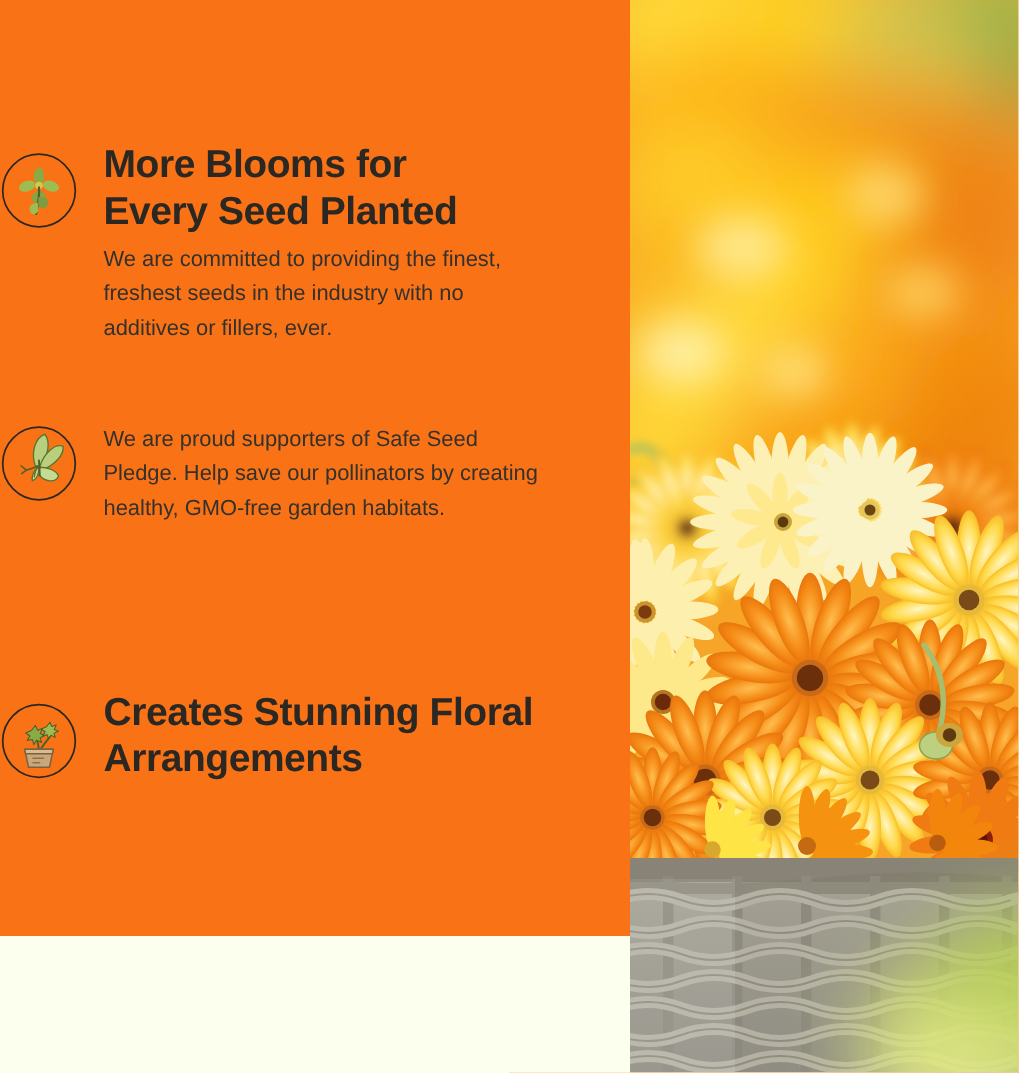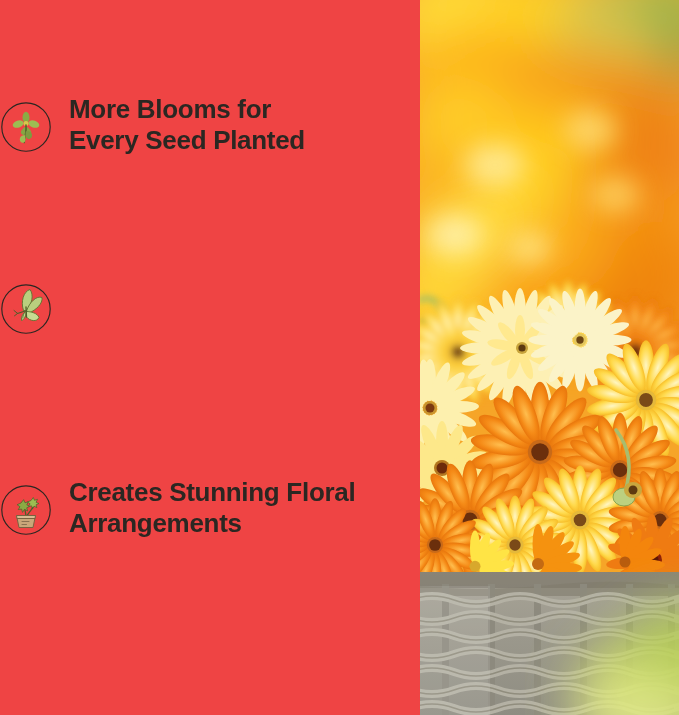--- a/index.html
+++ b/index.html
@@ -18,36 +18,36 @@
     width: 679px;
     height: 715px;
     background: #fdffee;
     display: flex;
   }
 
   
   .features-panel {
     position: relative;
     width: 420px;
-    height: 715px;
-    background: #ef4444;
+    height: 624px;
+    background: #f97316;
     box-sizing: border-box;
     padding: 0;
   }
 
   .feature {
     position: absolute;
     left: 0;
     width: 420px;
     display: flex;
     align-items: flex-start;
   }
   .feature-1 { top: 94px; }
   .feature-2 { top: 276px; }
-  .feature-3 { top: 477px; }
+  .feature-3 { top: 459px; align-items: flex-end; }
 
   .icon-badge {
     position: relative;
     flex: 0 0 auto;
     width: 54px;
     height: 54px;
     margin-left: -1px;
     margin-top: 6px;
   }
   .icon-badge svg {
@@ -117,40 +117,46 @@
             <circle cx="0" cy="-1.4" r="2.5" fill="#d8c84a"></circle>
           </g>
           <path d="M27 25 C27.4 31, 26.3 37, 25.1 42.6" fill="none" stroke="#4e5f2a" stroke-width="1.5" stroke-linecap="round"></path>
           <path d="M26.6 31.5 C31.4 30.6, 34.2 33.4, 32.6 37.2 C30.6 40.3, 27.2 39.1, 26.4 35.6 Z" fill="#7d9b3f"></path>
           <path d="M26.2 35.4 C21.8 35.0, 19.6 38.4, 21.4 41.6 C23.3 44.1, 26.3 42.6, 26.6 39.4 Z" fill="#9dbd52"></path>
         </svg>
       </div>
       <div class="feature-text">
         <h2 class="feature-title">More Blooms for
 Every Seed Planted</h2>
+        <p class="feature-desc">We are committed to providing the finest,
+freshest seeds in the industry with no
+additives or fillers, ever.</p>
       </div>
     </div>
 
     <div class="feature feature-2">
       <div class="icon-badge">
         <svg viewBox="0 0 54 54" xmlns="http://www.w3.org/2000/svg">
           <circle cx="27" cy="27" r="24.2" fill="none" stroke="#2b2722" stroke-width="1.15"></circle>
           <g>
             <path d="M24.5 28.5 C21.5 19.5, 24.5 9.5, 31 7.5 C35 13, 33 22, 27.5 29 Z" fill="#b9cf7e" stroke="#5d7430" stroke-width="0.9" stroke-linejoin="round"></path>
             <path d="M27.5 29 C30.5 20, 37.5 13.5, 43 15.5 C44 21.5, 37 28, 30 31 Z" fill="#b9cf7e" stroke="#5d7430" stroke-width="0.9" stroke-linejoin="round"></path>
             <path d="M27.5 29.5 C31.5 29.5, 38.5 31, 40 35.5 C38 40, 31 39.5, 27 34.5 Z" fill="#c6da91" stroke="#5d7430" stroke-width="0.9" stroke-linejoin="round"></path>
             <path d="M26.5 29.5 C24 31.5, 22 35, 22.5 38.5 C25 38, 26.5 34.5, 27 31 Z" fill="#c6da91" stroke="#5d7430" stroke-width="0.9" stroke-linejoin="round"></path>
             <path d="M26.5 28.8 C25 30.8, 24 33.5, 23.8 36" fill="none" stroke="#5d7430" stroke-width="0.9" stroke-linecap="round"></path>
             <path d="M26 29 L18.5 31.5" fill="none" stroke="#4e5f2a" stroke-width="1.2" stroke-linecap="round"></path>
             <path d="M18.6 31.4 L15 28.5 M18.6 31.4 L15.5 33.8" fill="none" stroke="#4e5f2a" stroke-width="1" stroke-linecap="round"></path>
             <path d="M27 25 L27.5 35" fill="none" stroke="#4e5f2a" stroke-width="1.3" stroke-linecap="round"></path>
           </g>
         </svg>
       </div>
       <div class="feature-text">
+        <p class="feature-desc">We are proud supporters of Safe Seed
+Pledge. Help save our pollinators by creating
+healthy, GMO-free garden habitats.</p>
       </div>
     </div>
 
     <div class="feature feature-3">
       <div class="icon-badge">
         <svg viewBox="0 0 54 54" xmlns="http://www.w3.org/2000/svg">
           <circle cx="27" cy="27" r="24.2" fill="none" stroke="#2b2722" stroke-width="1.15"></circle>
           <g>
             <path d="M22 20 l2.6 -3.4 l1.4 3.2 l3.4 -1.2 l-1.6 3.4 l3.3 1.3 l-3.4 1.5 l1 3.2 l-3.3 -1.6 l-1.9 3 l-0.9 -3.4 l-3.4 0.6 l1.8 -2.9 l-2.9 -2 Z" fill="#8aab44" stroke="#4e5f2a" stroke-width="0.7" stroke-linejoin="round"></path>
             <path d="M32 17.5 l2.3 -3 l1.2 2.8 l3 -1 l-1.4 3 l2.9 1.2 l-3 1.3 l0.9 2.8 l-2.9 -1.4 l-1.7 2.6 l-0.8 -3 l-3 0.6 l1.6 -2.6 l-2.6 -1.8 Z" fill="#9dbd52" stroke="#4e5f2a" stroke-width="0.7" stroke-linejoin="round"></path>

